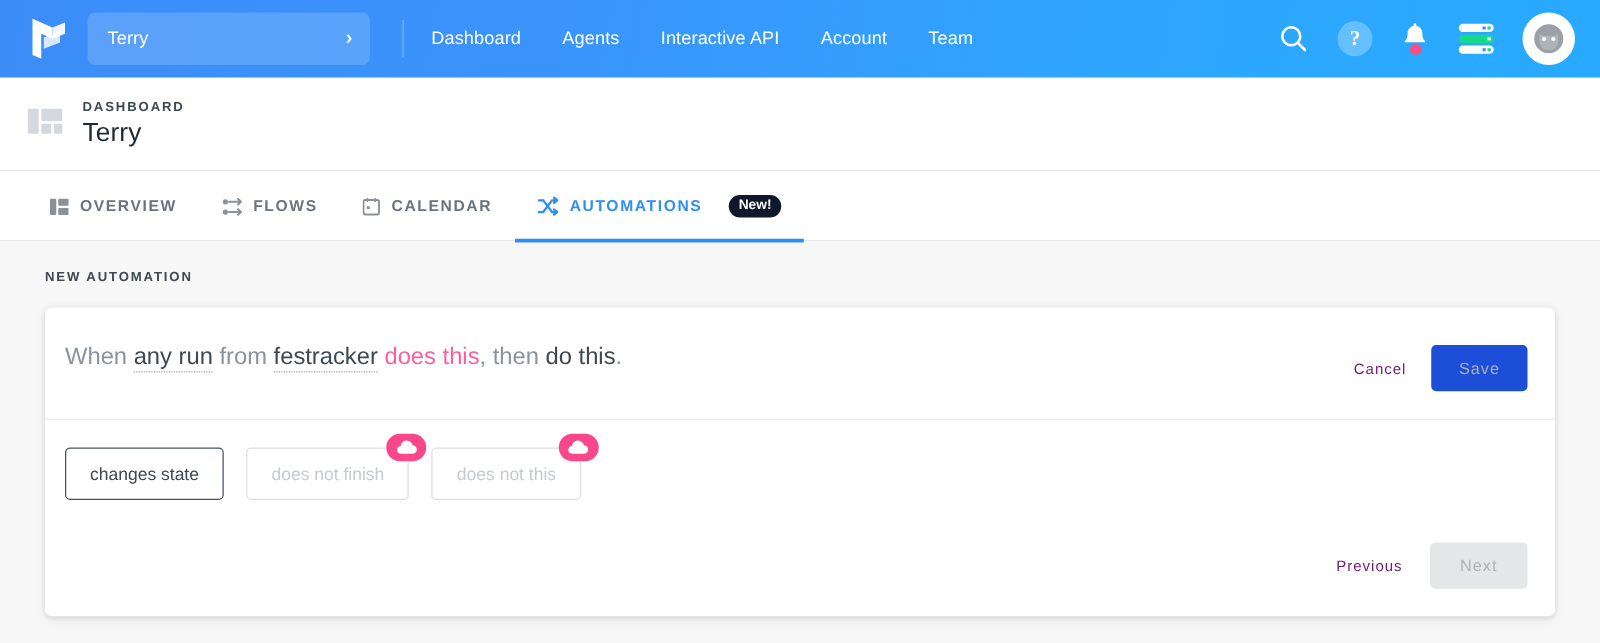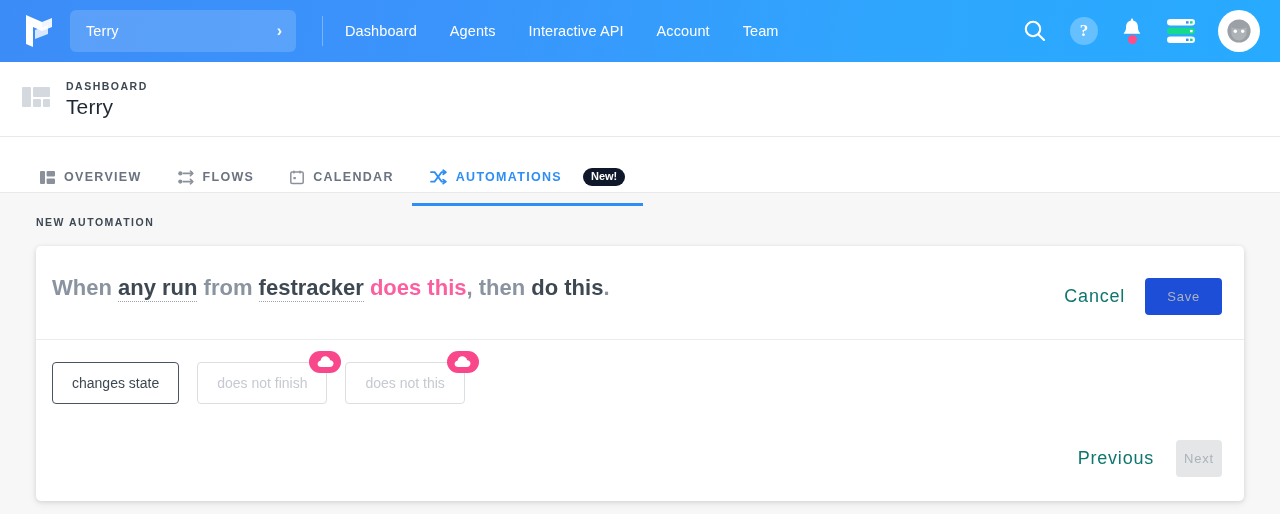--- a/index.html
+++ b/index.html
@@ -170,21 +170,21 @@
     align-items: center;
     gap: 9px;
     padding: 0 18px;
     font-size: 12.5px;
     font-weight: 600;
     letter-spacing: 1.3px;
     color: #6b7280;
     cursor: pointer;
     border-bottom: 3px solid transparent;
     position: relative;
-    top: 14px;
+    top: 2px;
   }
   .tab.active { color: #2f8ef4; border-bottom-color: #2f8ef4; }
   .tab .tab-icon { display: flex; align-items: center; }
   .badge-new {
     background: #0f172a;
     color: #fff;
     font-size: 11px;
     font-weight: 600;
     letter-spacing: 0;
     border-radius: 10px;
@@ -214,25 +214,25 @@
 
   .card-top {
     display: flex;
     align-items: flex-start;
     padding: 27px 22px 22px 16px;
     border-bottom: 1px solid #ebecee;
     margin: 0 0 0 0;
   }
 
   .sentence {
-    font-size: 22px;
+    font-size: 19px;
     line-height: 1.25;
     color: #3d4852;
     flex: 1;
-    font-weight: 700;
+    font-weight: 400;
     padding-top: 1px;
   }
   .sentence .muted { color: #8a93a0; }
   .sentence .slot {
     color: #3d4852;
     border-bottom: 1px dotted #9aa2ae;
     padding-bottom: 1px;
     cursor: pointer;
   }
   .sentence .slot-pink {
@@ -244,23 +244,23 @@
   .card-top-actions {
     display: flex;
     align-items: center;
     gap: 6px;
     padding-top: 3px;
   }
   .btn-text {
     background: none;
     border: 0;
     font-family: inherit;
-    font-size: 18px;
+    font-size: 12px;
     letter-spacing: .8px;
-    color: #0f766e;
+    color: #701a75;
     padding: 10px 14px;
     cursor: pointer;
   }
   .btn-disabled {
     background: #1d4ed8;
     border: 0;
     border-radius: 4px;
     font-family: inherit;
     font-size: 13px;
     letter-spacing: .8px;
@@ -321,21 +321,21 @@
     padding: 14px 22px 22px 16px;
   }
   .btn-next {
     background: #e4e6e8;
     border: 0;
     border-radius: 4px;
     font-family: inherit;
     font-size: 13px;
     letter-spacing: .8px;
     color: #adb2b9;
-    padding: 11px 8px;
+    padding: 11px 24px;
     cursor: default;
   }
 </style>
 </head>
 <body>
 
 <div class="topbar">
 
   <svg class="logo" viewBox="0 0 34 36">
     <path d="M4 2 L20 9 L20 18 L11 14 L11 34 L4 31 Z" fill="#ffffff"></path>

